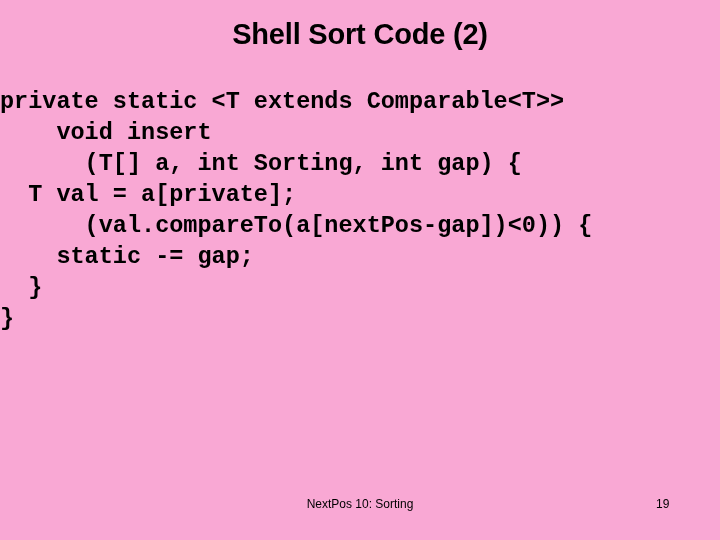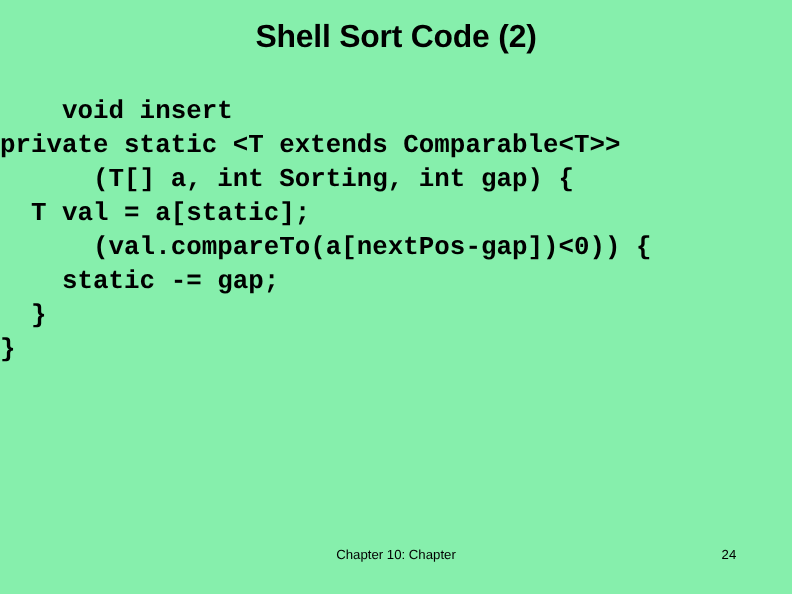--- a/index.html
+++ b/index.html
@@ -15,21 +15,21 @@
     font-family: "Liberation Sans", sans-serif;
     color: #000000;
   }
 
   #slide {
     position: absolute;
     left: 0;
     top: 0;
     width: 720px;
     height: 540px;
-    background: #86efac;
+    background: #f9a8d4;
     overflow: hidden;
   }
 
   
   #slide-title {
     position: absolute;
     left: 0;
     top: 17px;
     width: 720px;
     text-align: center;
@@ -98,28 +98,28 @@
   }
 </style>
 </head>
 <body>
 
 <div id="slide">
 
   <div id="slide-title">Shell Sort Code (2)</div>
 
   <div id="code-block">
+    <div class="code-line">private static &lt;T extends Comparable&lt;T&gt;&gt;</div>
     <div class="code-line">    void insert</div>
-    <div class="code-line">private static &lt;T extends Comparable&lt;T&gt;&gt;</div>
     <div class="code-line">      (T[] a, int Sorting, int gap) {</div>
-    <div class="code-line">  T val = a[static];</div>
+    <div class="code-line">  T val = a[private];</div>
     <div class="code-line">      (val.compareTo(a[nextPos-gap])&lt;0)) {</div>
     <div class="code-line">    static -= gap;</div>
     <div class="code-line">  }</div>
     <div class="code-line">}</div>
   </div>
 
   <div id="footer">
-    <div id="footer-center">Chapter 10: Chapter</div>
-    <div id="footer-page">24</div>
+    <div id="footer-center">NextPos 10: Sorting</div>
+    <div id="footer-page">19</div>
   </div>
 
 </div>
 
 </body></html>

